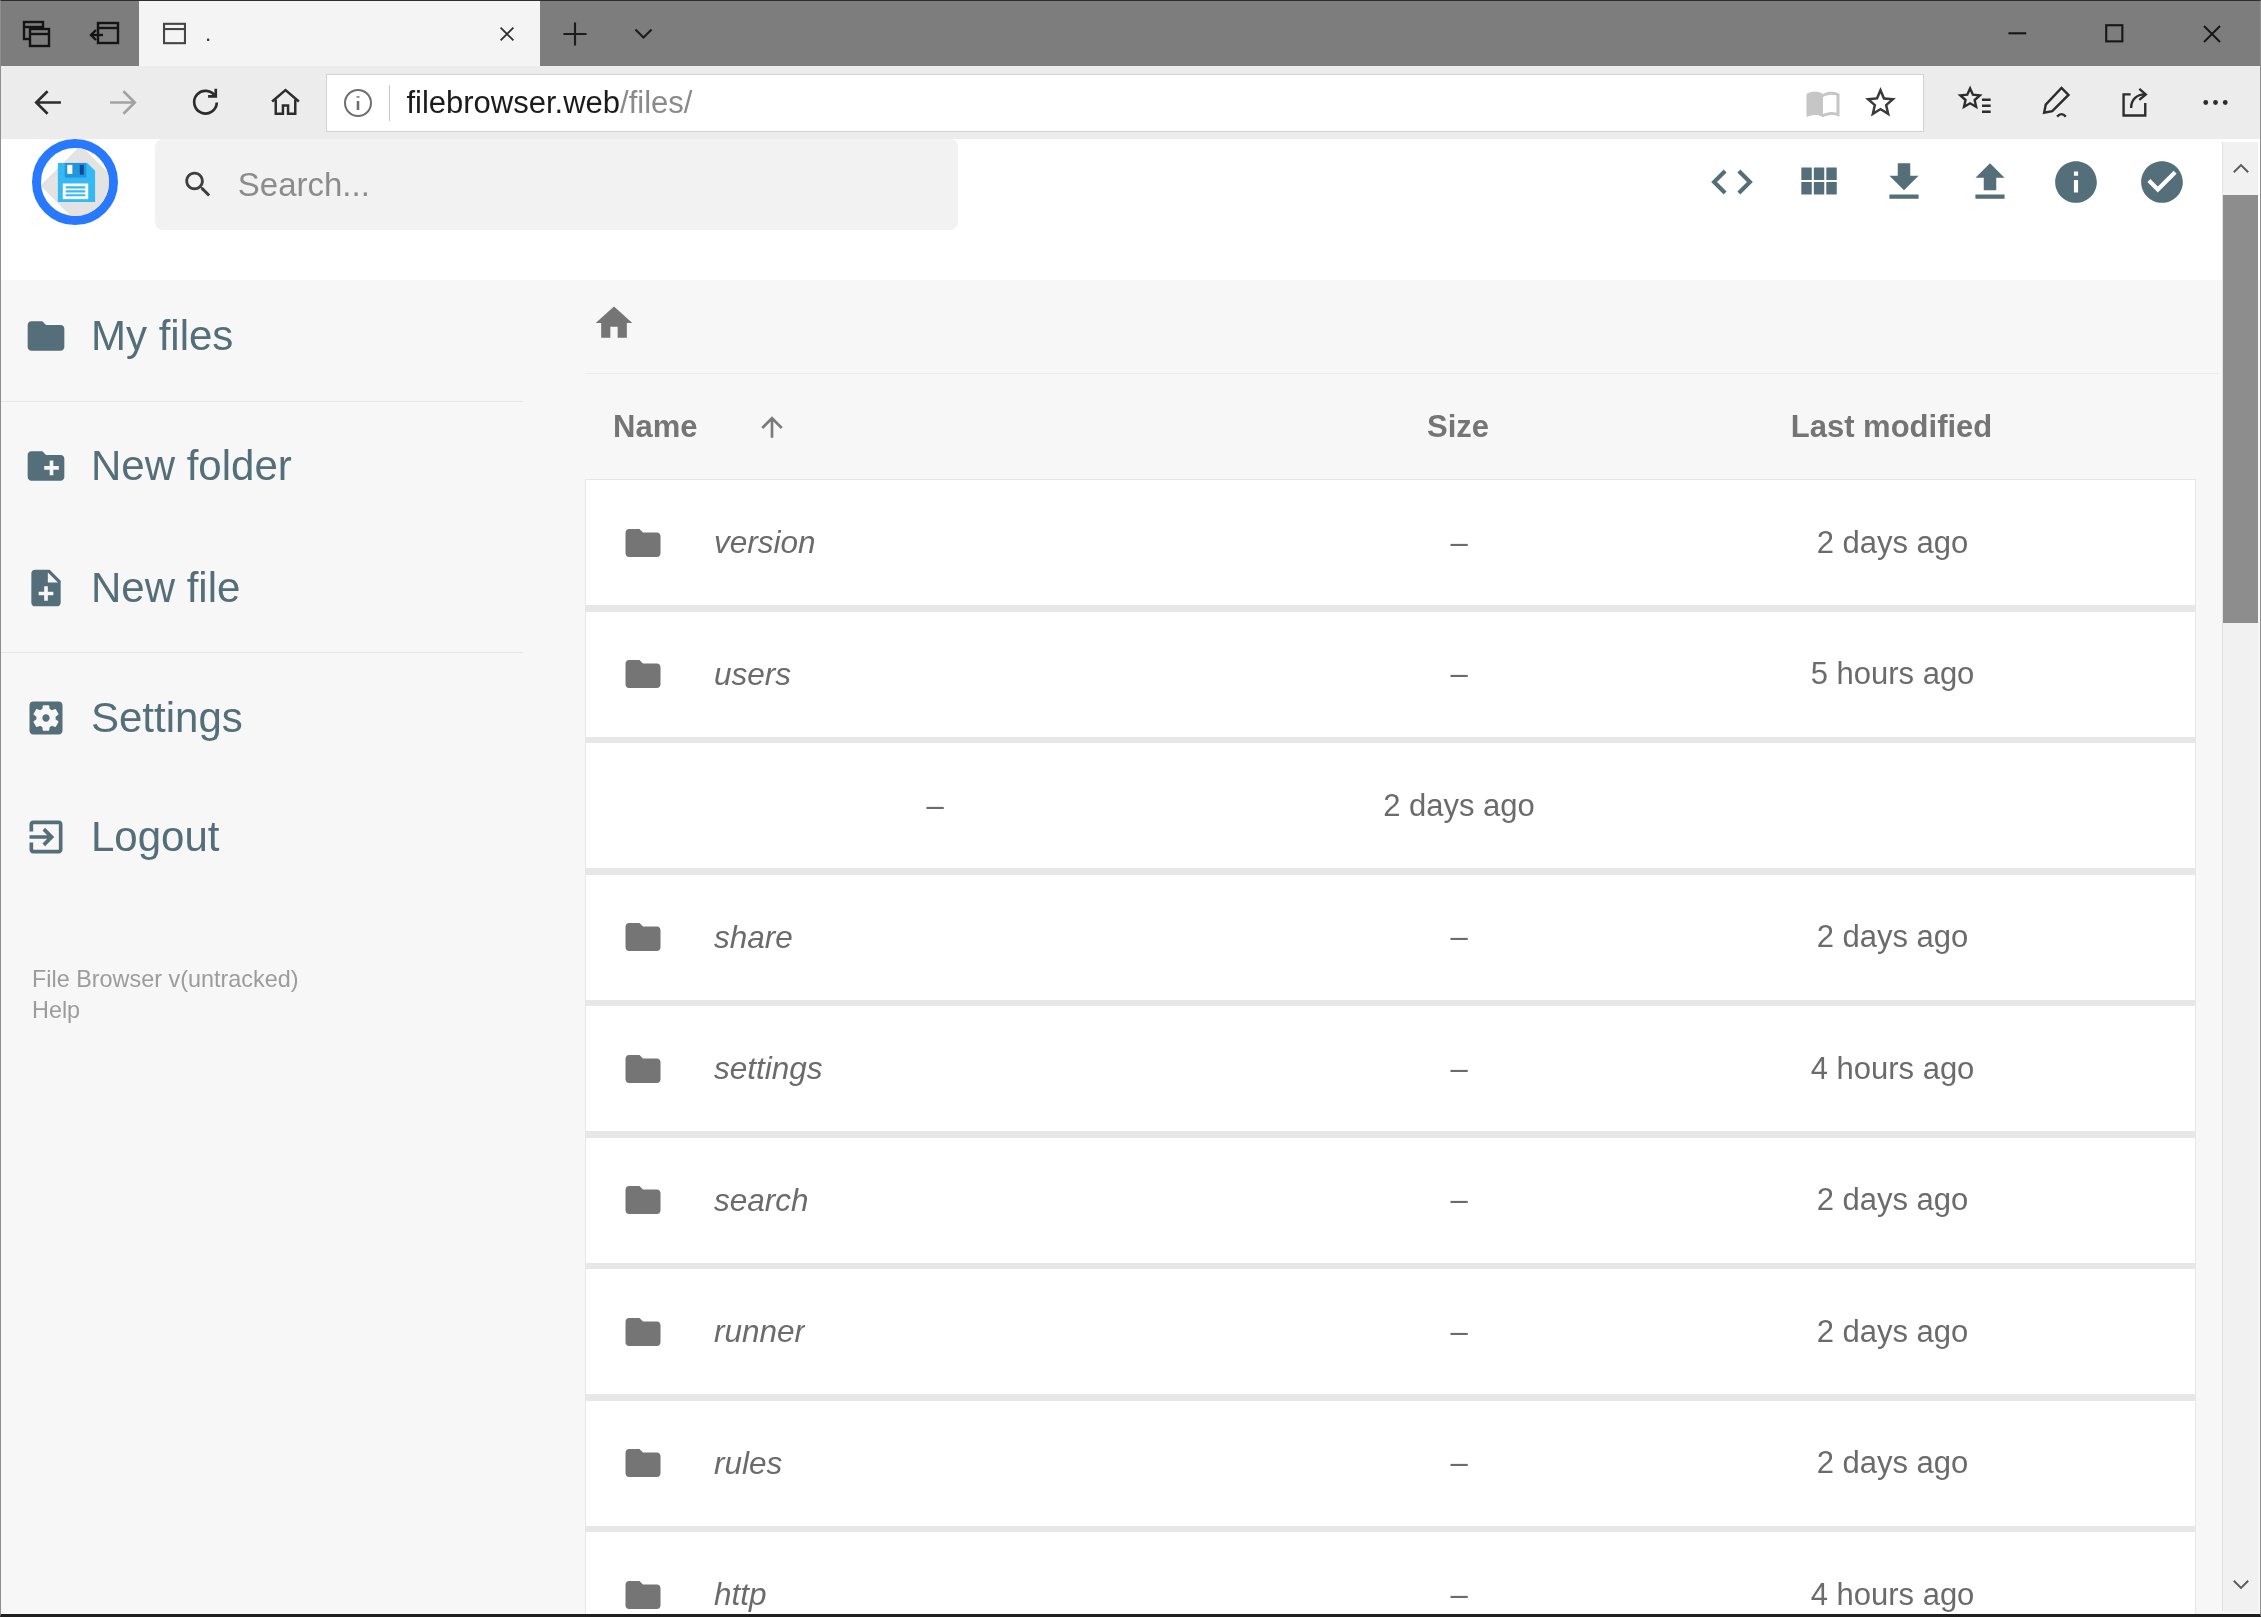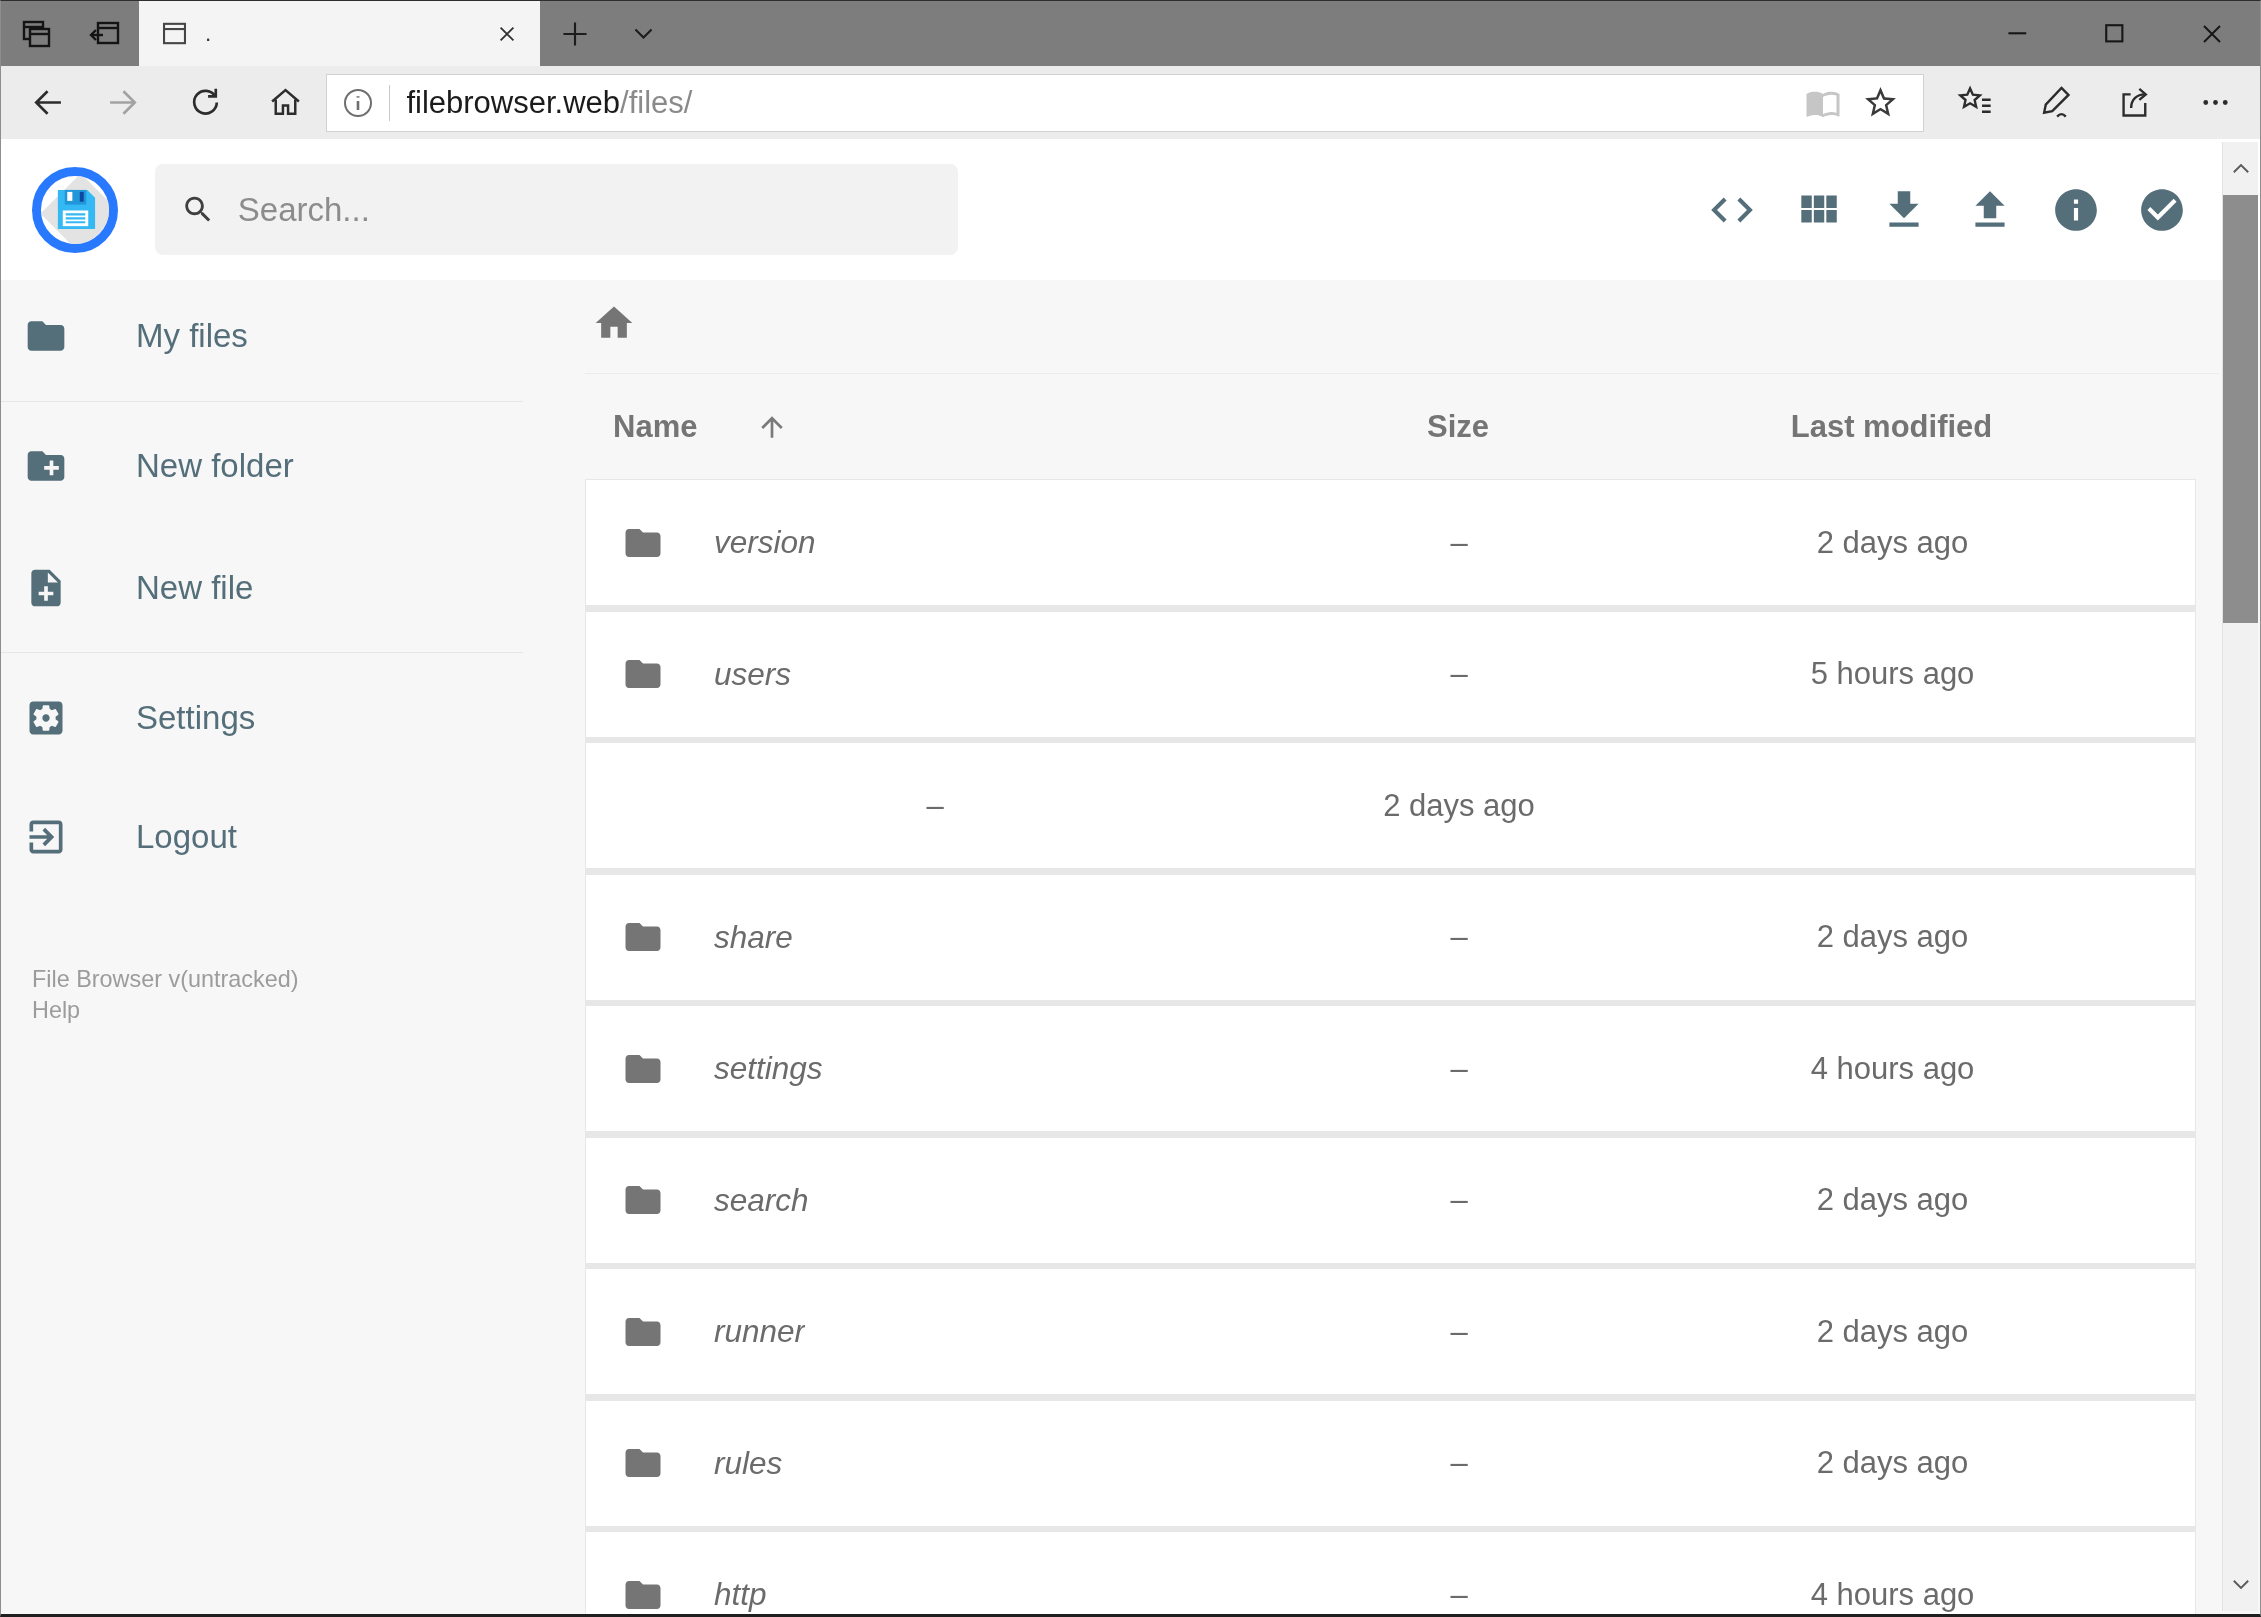--- a/index.html
+++ b/index.html
@@ -24,42 +24,42 @@
   .navbar { height:73px; background:#ececec; display:flex; align-items:center; padding:0 4.8px; }
   .nav-btn { width:80px; height:73px; display:flex; align-items:center; justify-content:center; }
   .urlbox { flex:1; height:58px; background:#fff; border:1.6px solid #d2d2d2; display:flex; align-items:center; padding:0 13px; margin-right:11.3px; }
   .url-sep { width:1.6px; height:36px; background:#c9c9c9; margin:0 16px 0 13px; }
   .url-text { font-size:31px; color:#1b1b1b; white-space:nowrap; }
   .url-text .path { color:#8a8a8a; }
   .url-spacer { flex:1; }
   .urlicon { width:58px; display:flex; align-items:center; justify-content:center; }
 
   
-  .app-header { height:141px; background:#ffffff; display:flex; align-items:center; }
+  .app-header { height:141px; background:#ffffff; display:flex; }
   .logo { width:86px; height:86px; min-width:86px; margin-left:31px; border-radius:50%;
           border:9px solid #2979ff; background:#fff; position:relative; overflow:hidden;
           display:flex; align-items:center; justify-content:center; }
   .logo .shadow { position:absolute; width:113px; height:57px; background:#e3e3e3;
           transform:rotate(45deg); top:29px; left:3.2px; }
   .logo svg { position:relative; }
   .searchbox { margin-left:37px; width:803px; height:91px; background:#f2f2f2; border-radius:8px;
           display:flex; align-items:center; padding:0 26px; }
   .searchbox input { border:none; outline:none; background:transparent; font-family:inherit;
           font-size:33px; color:#555; margin-left:22.6px; width:100%; }
   .searchbox input::placeholder { color:#8c8c8c; opacity:1; }
   .header-actions { margin-left:auto; margin-right:55px; display:flex; }
   .action-btn { width:86px; height:86px; display:flex; align-items:center; justify-content:center; cursor:pointer; }
 
   
   .app-body { display:flex; height:1334px; background:#f7f7f7; align-items:stretch; }
 
   .sidebar { width:533px; padding-top:11.3px; }
   .side-item { height:90px; display:flex; align-items:center; margin-bottom:19.4px; cursor:pointer; }
   .side-item .s-icon { width:90px; min-width:90px; display:flex; align-items:center; justify-content:center; }
-  .side-item .s-label { font-size:33px; color:#546e7a;margin-left:45px; }
+  .side-item .s-label { font-size:42px; color:#546e7a; }
   .side-item.mb40 { margin-bottom:32px; }
   .side-item.mb36 { margin-bottom:29px; }
   .side-divider { border-top:1.6px solid #e6e6e6; margin:0 11.3px 19.4px 0; }
   .side-foot { margin-top:82px; padding-left:31px; font-size:23.4px; line-height:31px; color:#9c9c9c; }
   .side-foot .help { cursor:pointer; }
 
   .content { flex:1; padding-left:51px; }
   .breadcrumb { padding-top:21px; height:93px; }
   .breadcrumb .home { margin-left:6.5px; width:44px; height:44px; cursor:pointer; }
   .content-divider { border-top:1.6px solid #ebebeb; margin-right:41px; }

